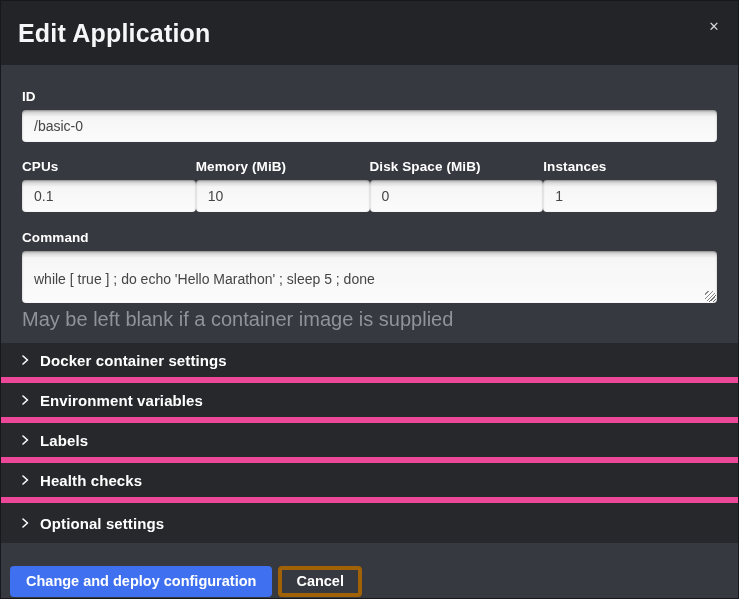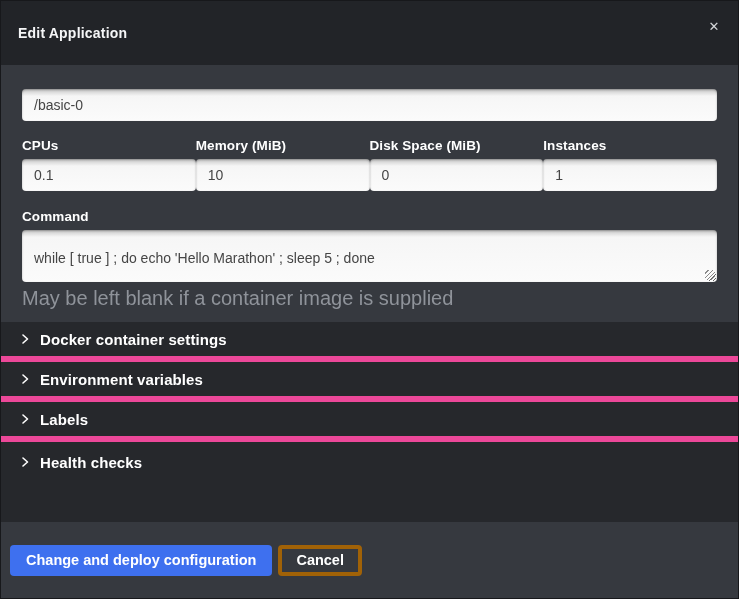--- a/index.html
+++ b/index.html
@@ -24,21 +24,21 @@
     height: 64px;
     background: #222428;
     flex: 0 0 auto;
     display: flex;
     align-items: center;
     padding: 0 17px;
     position: relative;
   }
   .modal-title {
     color: #f5f6f7;
-    font-size: 14px;
+    font-size: 25px;
     font-weight: 700;
     letter-spacing: 0.2px;
   }
   .close-btn {
     position: absolute;
     top: 15px;
     right: 13px;
     width: 22px;
     height: 22px;
     background: transparent;
@@ -180,20 +180,21 @@
 <div class="modal">
 
   <div class="modal-header">
     <div class="modal-title">Edit Application</div>
     <button class="close-btn">✕</button>
   </div>
 
   <div class="modal-body">
 
     <div class="form-group">
+      <label class="form-label">ID</label>
       <input class="text-input" type="text" value="/basic-0" style="">
     </div>
 
     <div class="field-row">
       <div>
         <label class="form-label">CPUs</label>
         <input class="text-input" type="text" value="0.1" style="">
       </div>
       <div>
         <label class="form-label">Memory (MiB)</label>
@@ -243,20 +244,26 @@
       <span class="accordion-label">Labels</span>
     </div>
 
     <div class="accordion-row">
       <svg class="chevron" viewBox="0 0 24 24" fill="none" stroke="#ffffff" stroke-width="3.2" stroke-linecap="round" stroke-linejoin="round">
           <polyline points="8 4 17 12 8 20"></polyline>
         </svg>
       <span class="accordion-label">Health checks</span>
     </div>
 
+    <div class="accordion-row">
+      <svg class="chevron" viewBox="0 0 24 24" fill="none" stroke="#ffffff" stroke-width="3.2" stroke-linecap="round" stroke-linejoin="round">
+          <polyline points="8 4 17 12 8 20"></polyline>
+        </svg>
+      <span class="accordion-label">Optional settings</span>
+    </div>
 
   </div>
 
   <div class="modal-footer">
     <button class="btn btn-primary">Change and deploy configuration</button>
     <button class="btn btn-secondary">Cancel</button>
   </div>
 
 </div>
 

